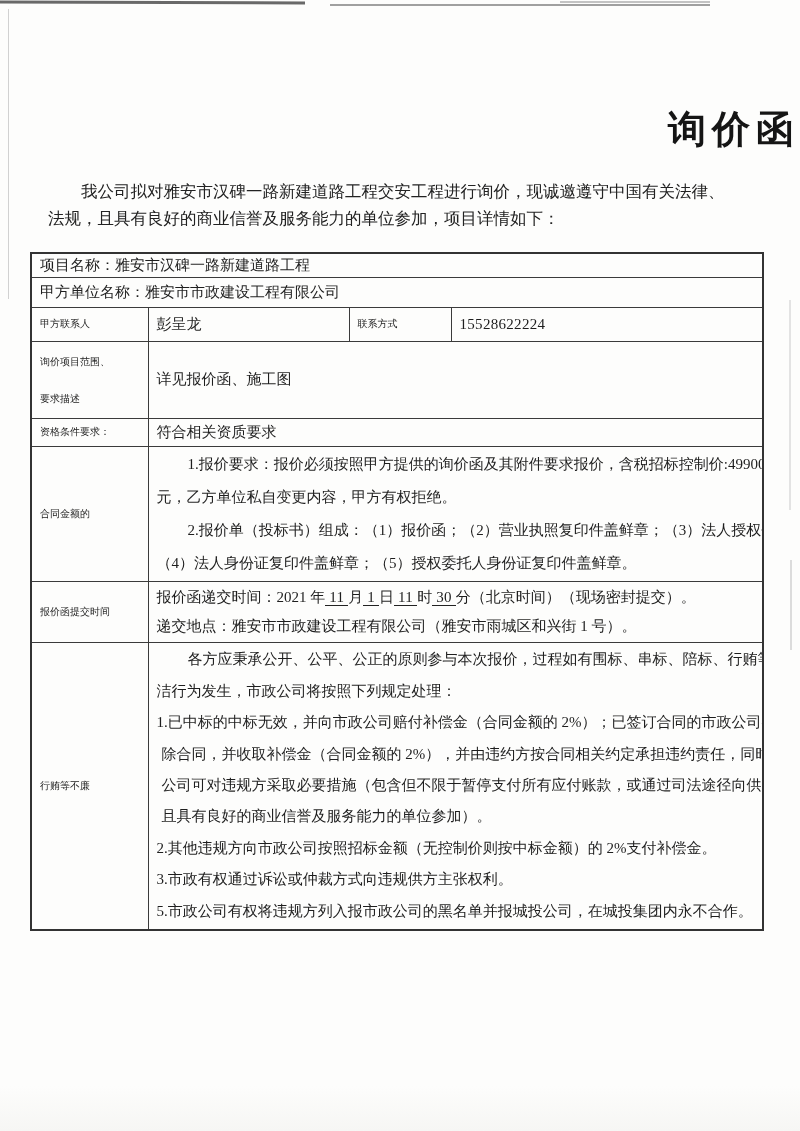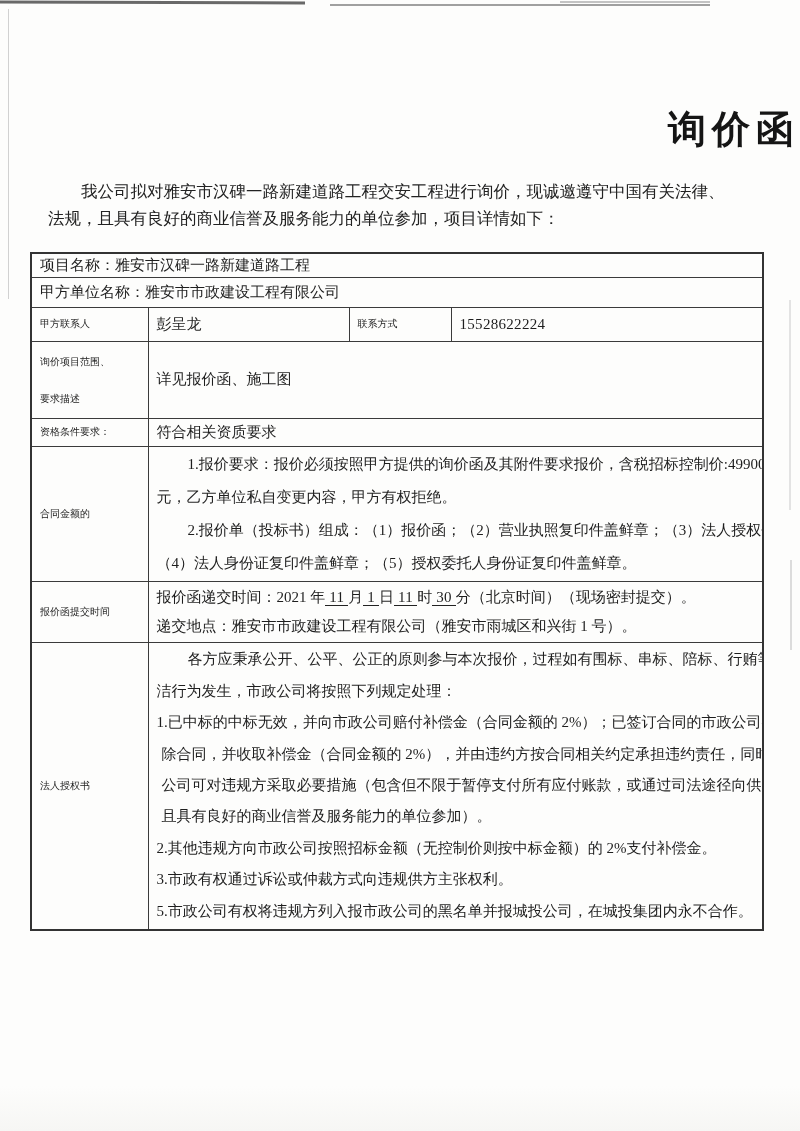--- a/index.html
+++ b/index.html
@@ -137,21 +137,21 @@
       <td colspan="3" class="lh29">
         <div class="line">
           <span>报价函递交时间：2021 年</span><span class="u num">11</span><span>月</span><span class="u num">1</span><span>日</span><span class="u num">11</span><span>时</span><span class="u num">30</span><span>分（北京时间）（现场密封提交）。</span>
         </div>
         <div class="line">递交地点：雅安市市政建设工程有限公司（雅安市雨城区和兴街 1 号）。</div>
       </td>
     </tr>
 
 
     <tr style="height:288px">
-      <td class="label-cell val">法人授权书</td>
+      <td class="label-cell val">行贿等不廉</td>
       <td colspan="3" class="lh31">
         <div class="line indent">各方应秉承公开、公平、公正的原则参与本次报价，过程如有围标、串标、陪标、行贿等不廉</div>
         <div class="line">洁行为发生，市政公司将按照下列规定处理：</div>
         <div class="line">1.已中标的中标无效，并向市政公司赔付补偿金（合同金额的 2%）；已签订合同的市政公司有权解</div>
         <div class="line cont">除合同，并收取补偿金（合同金额的 2%），并由违约方按合同相关约定承担违约责任，同时市政</div>
         <div class="line cont">公司可对违规方采取必要措施（包含但不限于暂停支付所有应付账款，或通过司法途径向供方追</div>
         <div class="line cont">且具有良好的商业信誉及服务能力的单位参加）。</div>
         <div class="line">2.其他违规方向市政公司按照招标金额（无控制价则按中标金额）的 2%支付补偿金。</div>
         <div class="line">3.市政有权通过诉讼或仲裁方式向违规供方主张权利。</div>
         <div class="line">5.市政公司有权将违规方列入报市政公司的黑名单并报城投公司，在城投集团内永不合作。</div>

